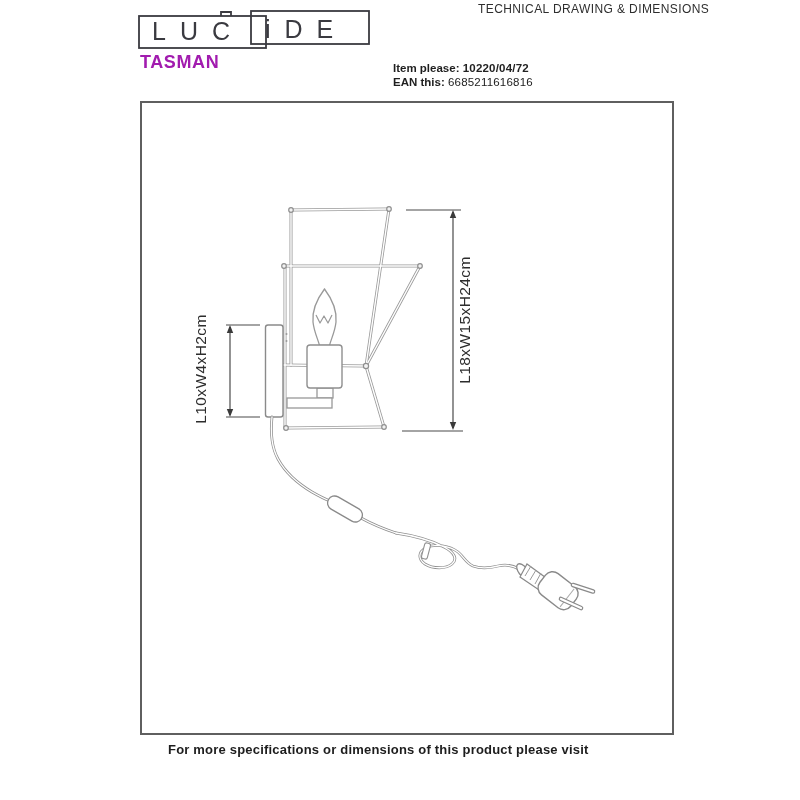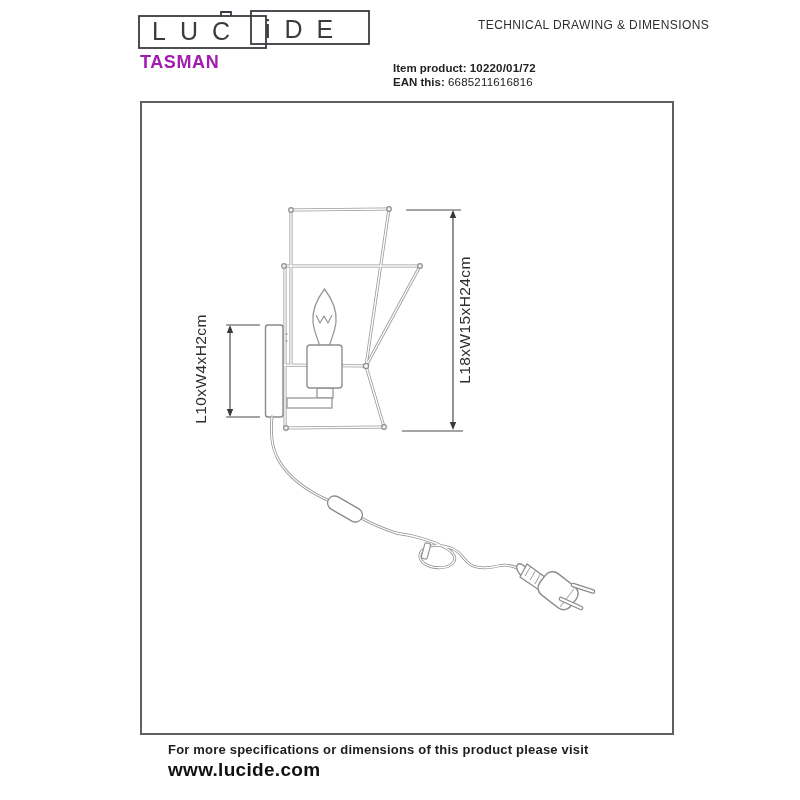--- a/index.html
+++ b/index.html
@@ -1,21 +1,21 @@
 <!DOCTYPE html>
 <html><head>
 <meta charset="utf-8">
 <style>
   html,body{margin:0;padding:0;background:#ffffff;}
   body{font-family:"Liberation Sans", sans-serif; color:#222;}
   .page{position:relative;width:800px;height:800px;background:#fff;overflow:hidden;}
 
   
   .logo-svg{position:absolute;left:137px;top:8px;}
-  .tagline{position:absolute;left:478px;top:18px;font-size:12px;font-weight:500;
+  .tagline{position:absolute;left:478px;top:2px;font-size:12px;font-weight:500;
            letter-spacing:0.4px;color:#2e2e2e;}
 
   
   .product-name{position:absolute;left:140px;top:52px;font-size:18px;font-weight:bold;
                 letter-spacing:0.6px;color:#a21caf;text-align:right;}
   .item-block{position:absolute;left:393px;top:61px;font-size:11.5px;line-height:14px;color:#1f1f1f;}
   .item-block .lbl{font-weight:bold;}
   .item-block .val{font-weight:bold;color:#222;letter-spacing:0.2px;}
   .item-block .val2{font-weight:normal;color:#222;letter-spacing:0.2px;}
 
@@ -47,22 +47,22 @@
     <text class="logotext" x="15" y="32" style="letter-spacing:14px">LUC</text>
     <text class="logotext" x="128" y="30" style="letter-spacing:14px">iDE</text>
   </svg>
 
   <div class="tagline">TECHNICAL DRAWING &amp; DIMENSIONS</div>
 
   <div class="product-name">TASMAN</div>
 
   <div class="item-block">
     <div>
-      <span class="lbl">Item product:</span>
-      <span class="val">10220/01/72</span>
+      <span class="lbl">Item please:</span>
+      <span class="val">10220/04/72</span>
     </div>
     <div>
       <span class="lbl">EAN this:</span>
       <span class="val2">6685211616816</span>
     </div>
   </div>
 
   <div class="draw-frame"></div>
 
   <svg class="draw-svg" width="534" height="634" viewBox="140 101 534 634">
@@ -181,16 +181,15 @@
         <line x1="402" y1="431" x2="463" y2="431"></line>
       </g>
       <polygon points="453,210 449.8,218 456.2,218" fill="#3a3a3a"></polygon>
       <polygon points="453,430 449.8,422 456.2,422" fill="#3a3a3a"></polygon>
       <text class="dimtext" text-anchor="middle" transform="rotate(-90 470 320)" x="470" y="320">L18xW15xH24cm</text>
     </g>
   </svg>
 
   <div class="footer">
     <div class="footer-line1">For more specifications or dimensions of this product please visit</div>
-    <div class="footer-link">www.lucide.com</div>
   </div>
 
 </div>
 
 </body></html>

